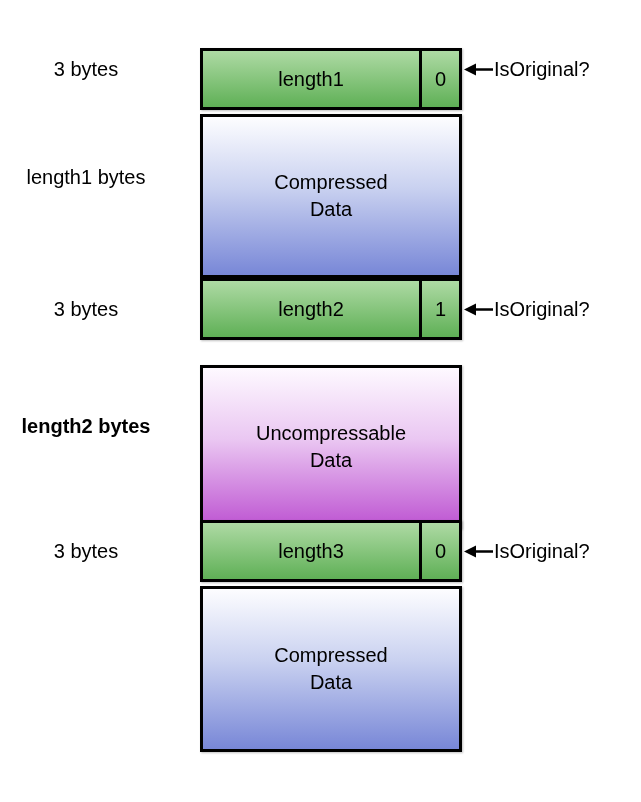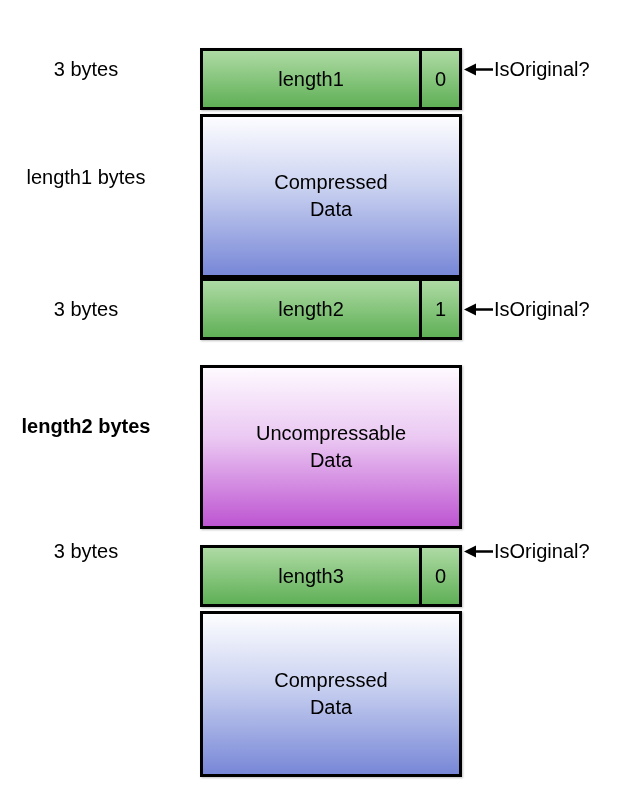--- a/index.html
+++ b/index.html
@@ -119,21 +119,21 @@
   <div class="side-label" style="top:309px;">3 bytes</div>
   <div class="side-label" style="top:426px;font-weight:bold;">length2 bytes</div>
   <div class="annot" style="top:309px;">
     <svg class="arrow-svg" width="30" height="18" viewBox="0 0 30 18">
       <line x1="12" y1="9" x2="30" y2="9" stroke="#000" stroke-width="2.6"></line>
       <polygon points="1,9 13,3 13,15" fill="#000"></polygon>
     </svg>
     <span class="annot-text">IsOriginal?</span>
   </div>
 
-  <div class="block" style="top:520px; height:232px;margin-top:25px;">
+  <div class="block" style="top:520px; height:232px;">
     <div class="hdr">
       <div class="hdr-main">length3</div>
       <div class="bit-cell">0</div>
     </div>
     <div class="body-box" style="top:66px; height:160px;" data-type="compressed">
       <div>Compressed</div>
       <div>Data</div>
     </div>
   </div>
   <div class="side-label" style="top:551px;">3 bytes</div>

